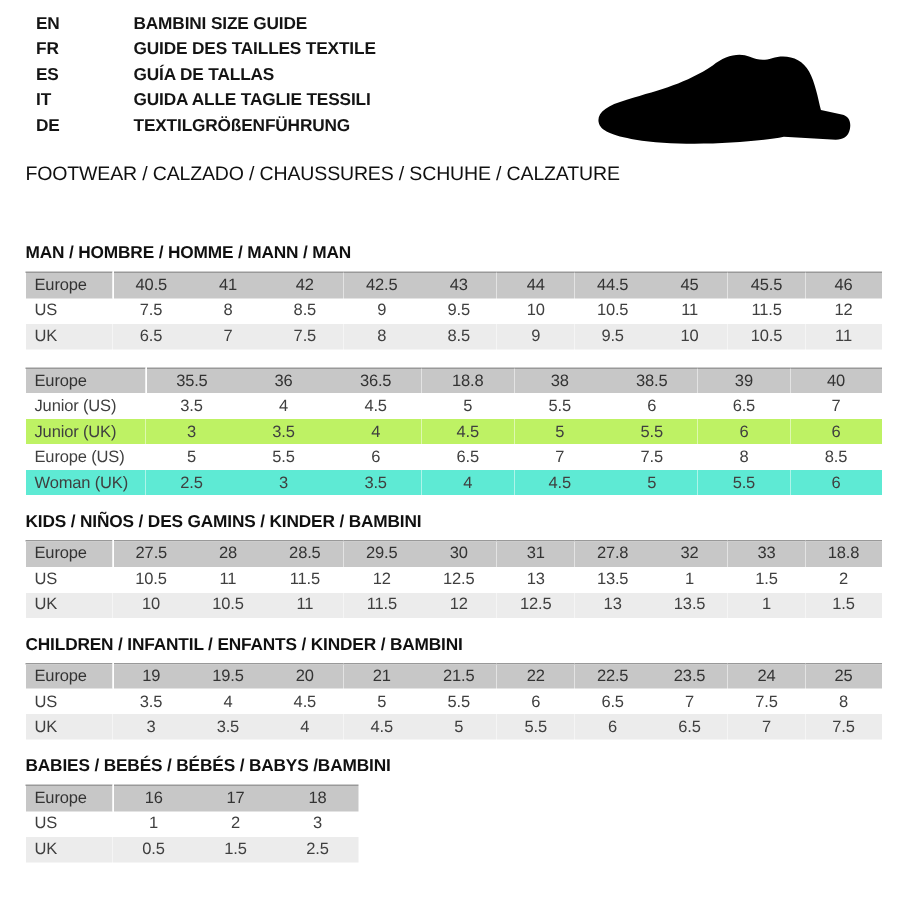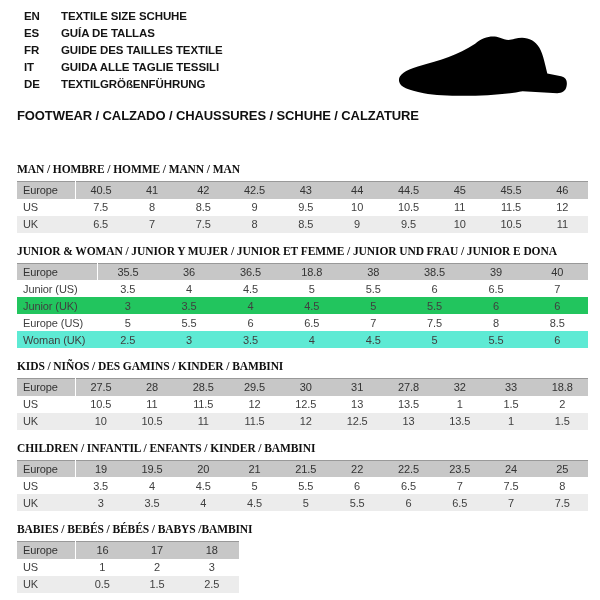--- a/index.html
+++ b/index.html
@@ -24,53 +24,53 @@
     padding: 0;
   }
   .lang-list li {
     display: flex;
     height: 17px;
     line-height: 17px;
     font-size: 11.5px;
     font-weight: bold;
     color: #141414;
     letter-spacing: -0.1px;
+    gap: 28px;
   }
   .lang-list .code { width: 37px; flex: 0 0 37px; }
 
   
   .shoe {
     position: absolute;
     top: 22px;
     right: 16px;
     width: 192px;
     height: 84px;
   }
   .shoe svg { width: 100%; height: 100%; display: block; }
 
   
   .category {
     margin: 15px 0 0;
     font-size: 13px;
-    font-weight: bold;
+    font-weight: normal;
     color: #101010;
     letter-spacing: -0.1px;
   }
 
   
   .section { margin-top: 12px; }
   .section.first { margin-top: 40px; }
   .section h2 {
     margin: 0;
     font-size: 11.5px;
     font-weight: bold;
     line-height: 13px;
     color: #101010;
     letter-spacing: -0.1px;
-    font-family: Liberation Serif, serif;
   }
   table {
     border-collapse: collapse;
     table-layout: fixed;
     width: 571px;
     margin-top: 5px;
     border-top: 1px solid #999999;
   }
   td {
     height: 17px;
@@ -90,29 +90,29 @@
   .section-babies table { width: 222px; }
 </style>
 </head>
 <body>
 
 <div class="page">
 
   <ul class="lang-list">
     <li>
       <span class="code">EN</span>
-      <span class="label">TEXTILE SIZE SCHUHE</span>
+      <span class="label">BAMBINI SIZE GUIDE</span>
+    </li>
+    <li>
+      <span class="code">FR</span>
+      <span class="label">GUIDE DES TAILLES TEXTILE</span>
     </li>
     <li>
       <span class="code">ES</span>
       <span class="label">GUÍA DE TALLAS</span>
-    </li>
-    <li>
-      <span class="code">FR</span>
-      <span class="label">GUIDE DES TAILLES TEXTILE</span>
     </li>
     <li>
       <span class="code">IT</span>
       <span class="label">GUIDA ALLE TAGLIE TESSILI</span>
     </li>
     <li>
       <span class="code">DE</span>
       <span class="label">TEXTILGRÖßENFÜHRUNG</span>
     </li>
   </ul>
@@ -180,21 +180,20 @@
               <td>9.5</td>
               <td>10</td>
               <td>10.5</td>
               <td>11</td>
             </tr>
           </tbody>
         </table>
     </section>
 
     <section class="section section-junior-woman">
-      <h2>JUNIOR &amp; WOMAN / JUNIOR Y MUJER / JUNIOR ET FEMME / JUNIOR UND FRAU / JUNIOR E DONA</h2>
       <table>
           <tbody>
             <tr class="head" style="background: rgb(199, 199, 199);">
               <td class="lbl">Europe</td>
               <td>35.5</td>
               <td>36</td>
               <td>36.5</td>
               <td>18.8</td>
               <td>38</td>
               <td>38.5</td>
@@ -205,21 +204,21 @@
               <td class="lbl">Junior (US)</td>
               <td>3.5</td>
               <td>4</td>
               <td>4.5</td>
               <td>5</td>
               <td>5.5</td>
               <td>6</td>
               <td>6.5</td>
               <td>7</td>
             </tr>
-            <tr style="background: #22c55e;">
+            <tr style="background: #bef264;">
               <td class="lbl">Junior (UK)</td>
               <td>3</td>
               <td>3.5</td>
               <td>4</td>
               <td>4.5</td>
               <td>5</td>
               <td>5.5</td>
               <td>6</td>
               <td>6</td>
             </tr>

